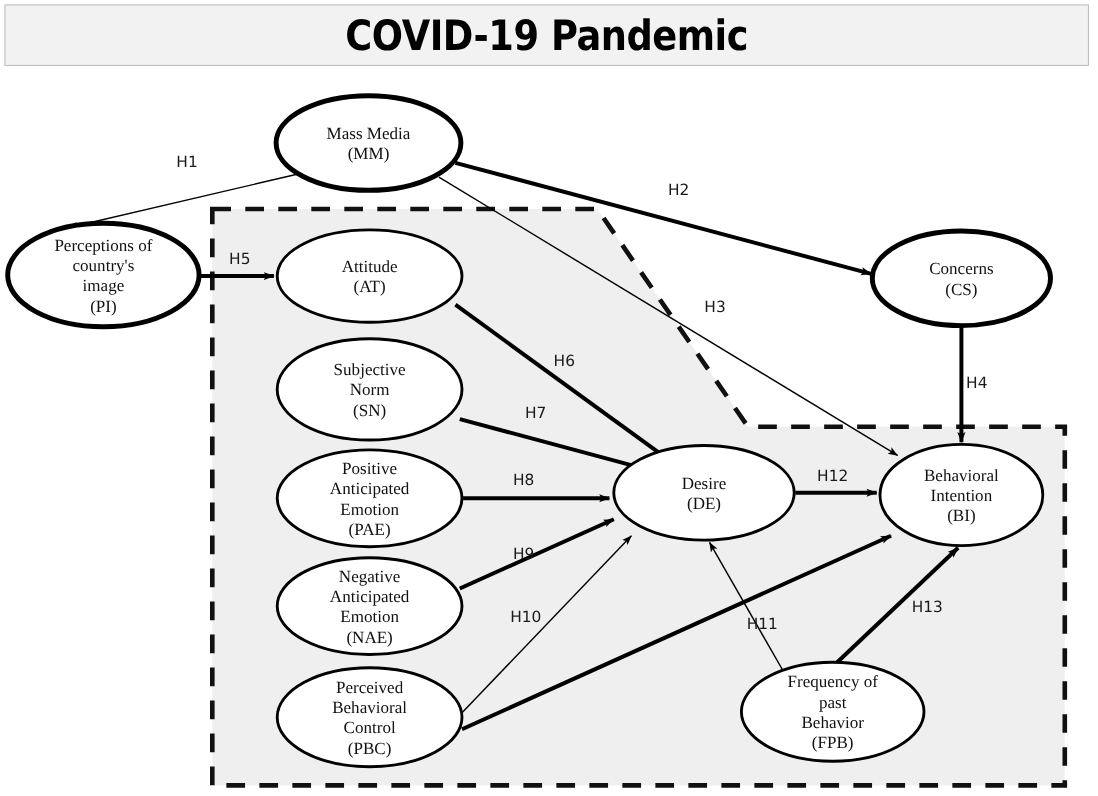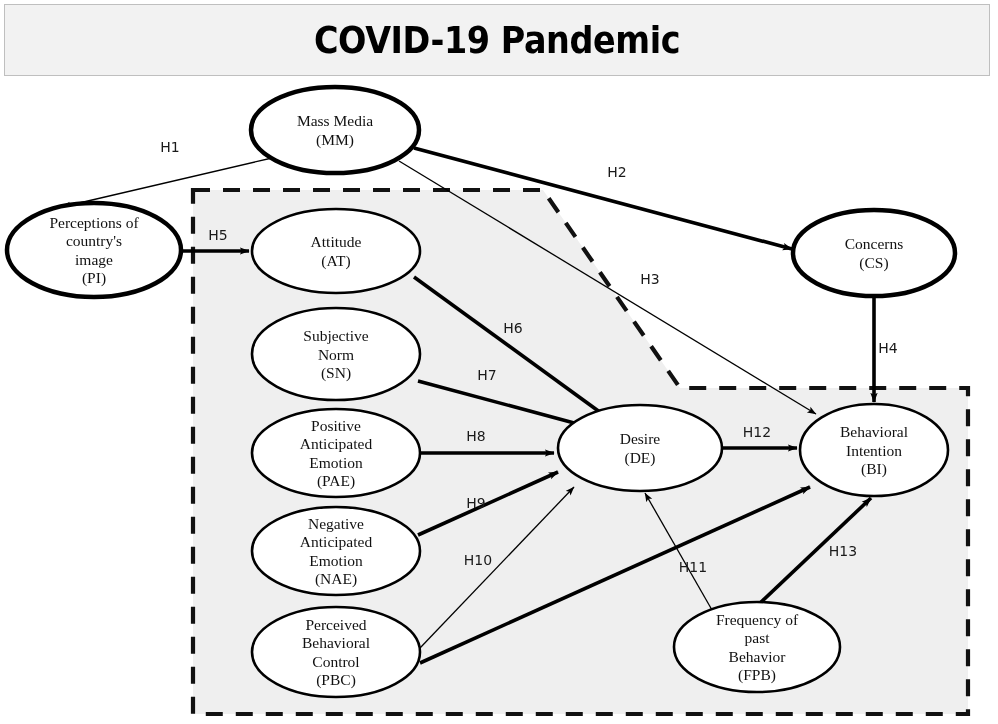--- a/index.html
+++ b/index.html
@@ -1,21 +1,21 @@
 <!DOCTYPE html>
 <html><head>
 <meta charset="utf-8">
 <style>
   html,body{margin:0;padding:0;background:#ffffff;}
   body{width:998px;height:724px;font-family:"Liberation Serif",serif;}
   #stage{position:relative;width:998px;height:724px;overflow:hidden;background:#fff;}
 
   
   #title-bar{
-    position:absolute;left:4px;top:4px;width:986px;height:72px;
+    position:absolute;left:4px;top:4px;width:986px;height:56px;
     background:#f2f2f2;border:1px solid #bfbfbf;
     display:flex;align-items:center;justify-content:center;
     box-sizing:border-box;
   }
   #title-text{
     font-family:"DejaVu Sans",sans-serif;
     font-weight:bold;font-size:38px;color:#000;letter-spacing:-0.5px;
     transform:scaleX(0.88);
   }
 

